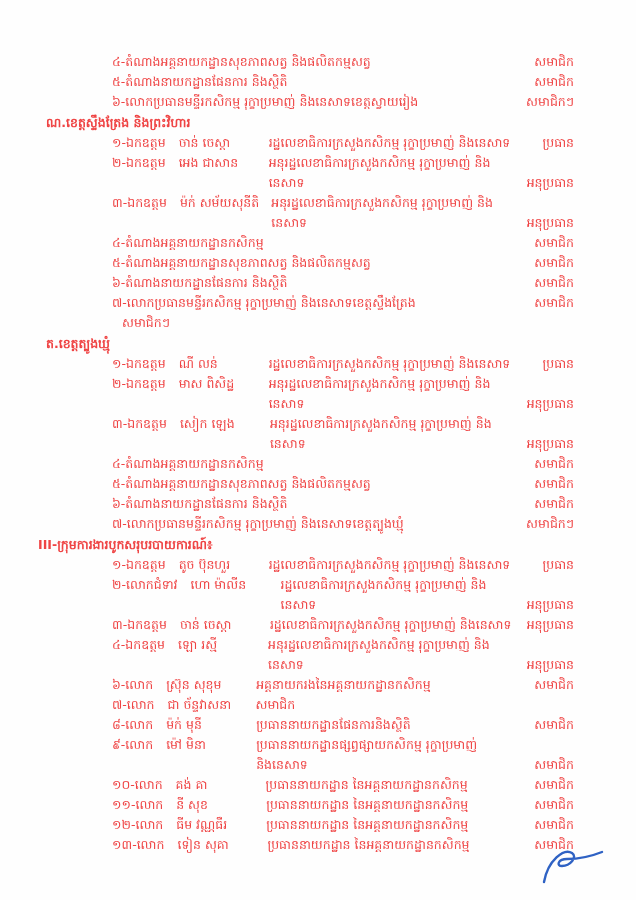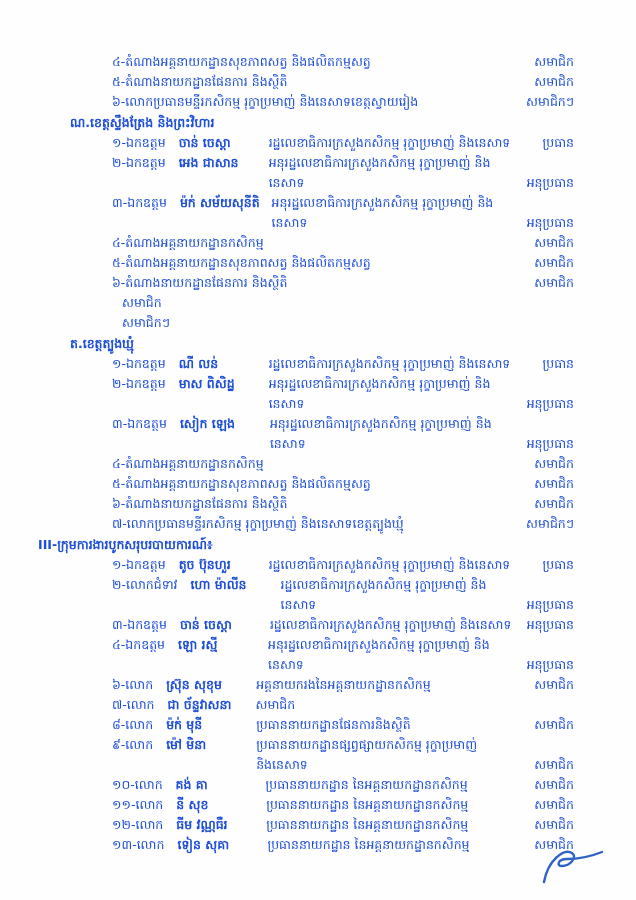--- a/index.html
+++ b/index.html
@@ -8,50 +8,50 @@
     width:636px;height:900px;
     background:#fefefe;
     overflow:hidden;
     font-family:"DejaVu Sans","Liberation Sans",sans-serif;
     color:#1b1b1b;
     font-size:12.5px;
   }
   .content{padding-top:52px;}
   .section-header{
     font-weight:bold;
-    padding-left:70px;
+    padding-left:46px;
     padding-right:64px;
     line-height:21px;
     white-space:nowrap;
   }
   .section-header.main{padding-left:38px;}
   .row{
     display:flex;
     align-items:flex-start;
     padding-left:112px;
     padding-right:62px;
     line-height:20px;
     min-height:20px;
   }
   .numsal{white-space:nowrap;}
-  .name{font-weight:bold;margin-left:13px;min-width:78px;white-space:nowrap;}
+  .name{font-weight:normal;margin-left:13px;min-width:78px;white-space:nowrap;}
   .desc{margin-left:12px;flex:1;}
   .desc .line2{display:block;}
   .plain{flex:1;}
   .role{margin-left:10px;white-space:nowrap;align-self:flex-end;text-align:right;}
   .signature{
     position:absolute;
     right:24px;bottom:8px;
     width:78px;height:48px;
   }
 </style>
 </head>
 <body>
 
-<div class="page" style="background: rgb(254, 254, 254); color: #1d4ed8;">
+<div class="page" style="background: rgb(254, 254, 254); color: #ef4444;">
   <div class="content" id="doc-root">
       <div class="row">
         <span class="plain">៤-តំណាងអគ្គនាយកដ្ឋានសុខភាពសត្វ និងផលិតកម្មសត្វ</span>
         <span class="role">សមាជិក</span>
       </div>
       <div class="row">
         <span class="plain">៥-តំណាងនាយកដ្ឋានផែនការ និងស្ថិតិ</span>
         <span class="role">សមាជិក</span>
       </div>
       <div class="row">
@@ -83,20 +83,21 @@
       </div>
       <div class="row">
         <span class="plain">៥-តំណាងអគ្គនាយកដ្ឋានសុខភាពសត្វ និងផលិតកម្មសត្វ</span>
         <span class="role">សមាជិក</span>
       </div>
       <div class="row">
         <span class="plain">៦-តំណាងនាយកដ្ឋានផែនការ និងស្ថិតិ</span>
         <span class="role">សមាជិក</span>
       </div>
       <div class="row">
+        <span class="plain">៧-លោកប្រធានមន្ទីរកសិកម្ម រុក្ខាប្រមាញ់ និងនេសាទខេត្តស្ទឹងត្រែង</span>
         <span class="role">សមាជិក</span>
       </div>
       <div class="row">
         <span class="role">សមាជិកៗ</span>
       </div>
       <div class="section-header">ត.ខេត្តត្បូងឃ្មុំ</div>
       <div class="row">
         <span class="numsal">១-ឯកឧត្តម</span>
         <span class="name">ណី លន់</span>
         <span class="desc">រដ្ឋលេខាធិការក្រសួងកសិកម្ម រុក្ខាប្រមាញ់ និងនេសាទ</span>

